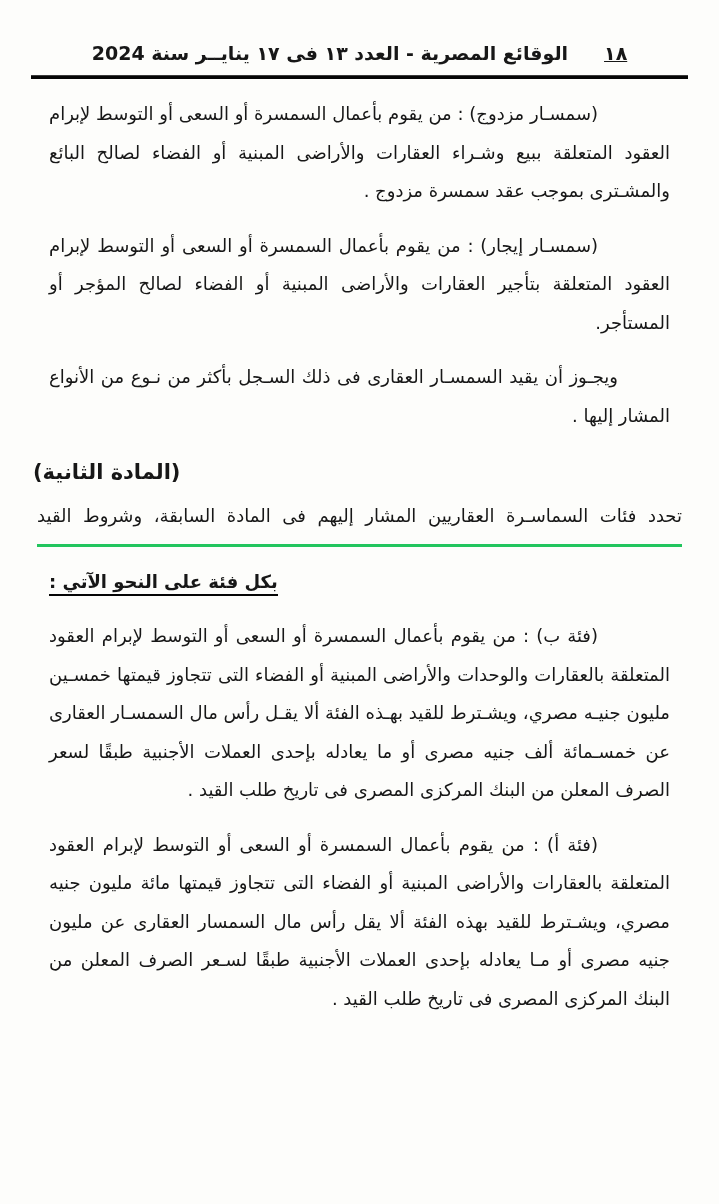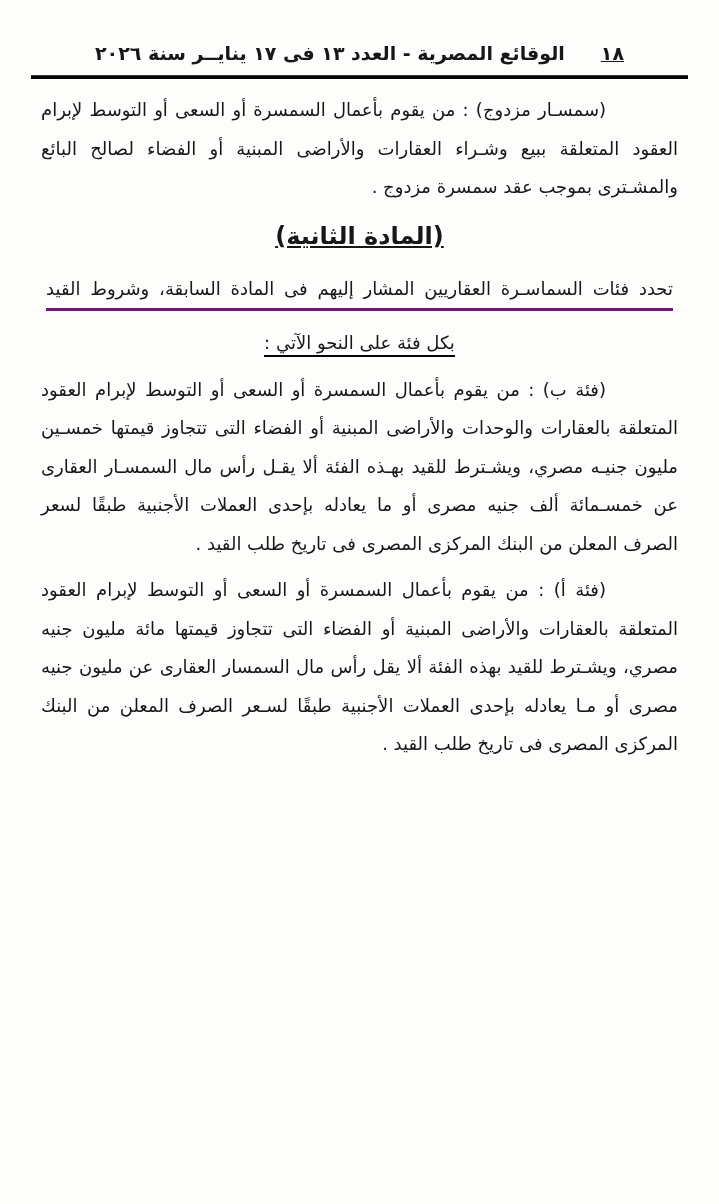--- a/index.html
+++ b/index.html
@@ -44,71 +44,73 @@
     border-top: 1px solid #3a3a3a;
   }
   .doc-body {
     margin: 12px 33px 0 33px;
     font-size: 18px;
     line-height: 38.5px;
     text-align: justify;
     text-justify: inter-word;
   }
   .para {
-    margin: 8px;
+    margin: 16px;
     text-indent: 72px; 
   }
   .para-small-indent {
     text-indent: 52px;
   }
   .article-heading {
     margin: 1px 0 1px 0;
-    text-align: center;
+    text-align: left;
     text-indent: 0;
     font-weight: bold;
-    font-size: 24px;
+    font-size: 21px;
     line-height: 42px;
-    text-decoration: underline;
   }
   .intro-line-1 {
-    margin: 13px;
+    margin: 4px;
     text-indent: 0;
-    border-bottom: 3px solid #701a75;
-    padding-bottom: 0;
+    border-bottom: 3px solid #22c55e;
+    padding-bottom: 8px;
     text-align: justify;
     text-align-last: justify;
   }
   .intro-line-2 {
-    margin: 4px;
+    margin: 16px;
     text-indent: 0;
-    text-align: center;
+    text-align: left;
+    font-weight: bold;
   }
   .intro-line-2 .underlined {
     border-bottom: 2.5px solid #050505;
     padding-bottom: 2px;
   }
 </style>
 </head>
 <body>
 
 <div class="page">
 
   <header class="page-header">
     <div class="header-row">
       <span class="page-number">١٨</span>
-      <span class="gazette-title">الوقائع المصرية - العدد ١٣ فى ١٧ ينايــر سنة ٢٠٢٦</span>
+      <span class="gazette-title">الوقائع المصرية - العدد ١٣ فى ١٧ ينايــر سنة 2024</span>
     </div>
     <div class="header-rule"></div>
   </header>
 
   <main class="doc-body">
 
     <p class="para">(سمسـار مزدوج) : من يقوم بأعمال السمسرة أو السعى أو التوسط لإبرام العقود المتعلقة ببيع وشـراء العقارات والأراضى المبنية أو الفضاء لصالح البائع والمشـترى بموجب عقد سمسرة مزدوج .</p>
 
+    <p class="para">(سمسـار إيجار) : من يقوم بأعمال السمسرة أو السعى أو التوسط لإبرام العقود المتعلقة بتأجير العقارات والأراضى المبنية أو الفضاء لصالح المؤجر أو المستأجر.</p>
 
+    <p class="para para-small-indent">ويجـوز أن يقيد السمسـار العقارى فى ذلك السـجل بأكثر من نـوع من الأنواع المشار إليها .</p>
 
     <p class="article-heading">(المادة الثانية)</p>
 
     <p class="intro-line-1">تحدد فئات السماسـرة العقاريين المشار إليهم فى المادة السابقة، وشروط القيد</p>
 
     <p class="intro-line-2"><span class="underlined">بكل فئة على النحو الآتي :</span></p>
 
     <p class="para">(فئة ب) : من يقوم بأعمال السمسرة أو السعى أو التوسط لإبرام العقود المتعلقة بالعقارات والوحدات والأراضى المبنية أو الفضاء التى تتجاوز قيمتها خمسـين مليون جنيـه مصري، ويشـترط للقيد بهـذه الفئة ألا يقـل رأس مال السمسـار العقارى عن خمسـمائة ألف جنيه مصرى أو ما يعادله بإحدى العملات الأجنبية طبقًا لسعر الصرف المعلن من البنك المركزى المصرى فى تاريخ طلب القيد .</p>
 
     <p class="para">(فئة أ) : من يقوم بأعمال السمسرة أو السعى أو التوسط لإبرام العقود المتعلقة بالعقارات والأراضى المبنية أو الفضاء التى تتجاوز قيمتها مائة مليون جنيه مصري، ويشـترط للقيد بهذه الفئة ألا يقل رأس مال السمسار العقارى عن مليون جنيه مصرى أو مـا يعادله بإحدى العملات الأجنبية طبقًا لسـعر الصرف المعلن من البنك المركزى المصرى فى تاريخ طلب القيد .</p>

